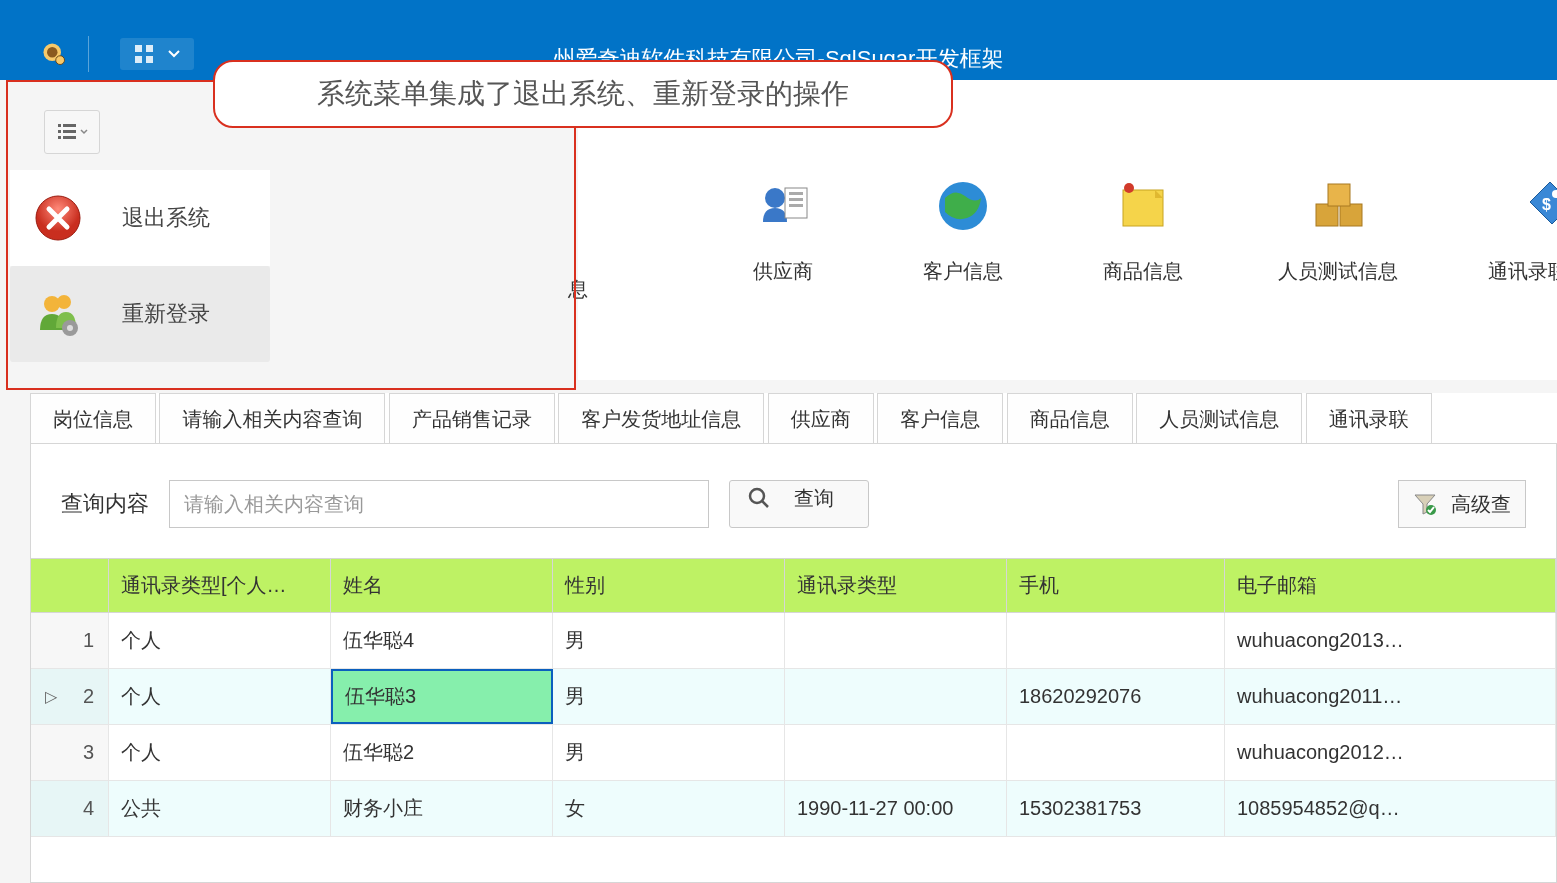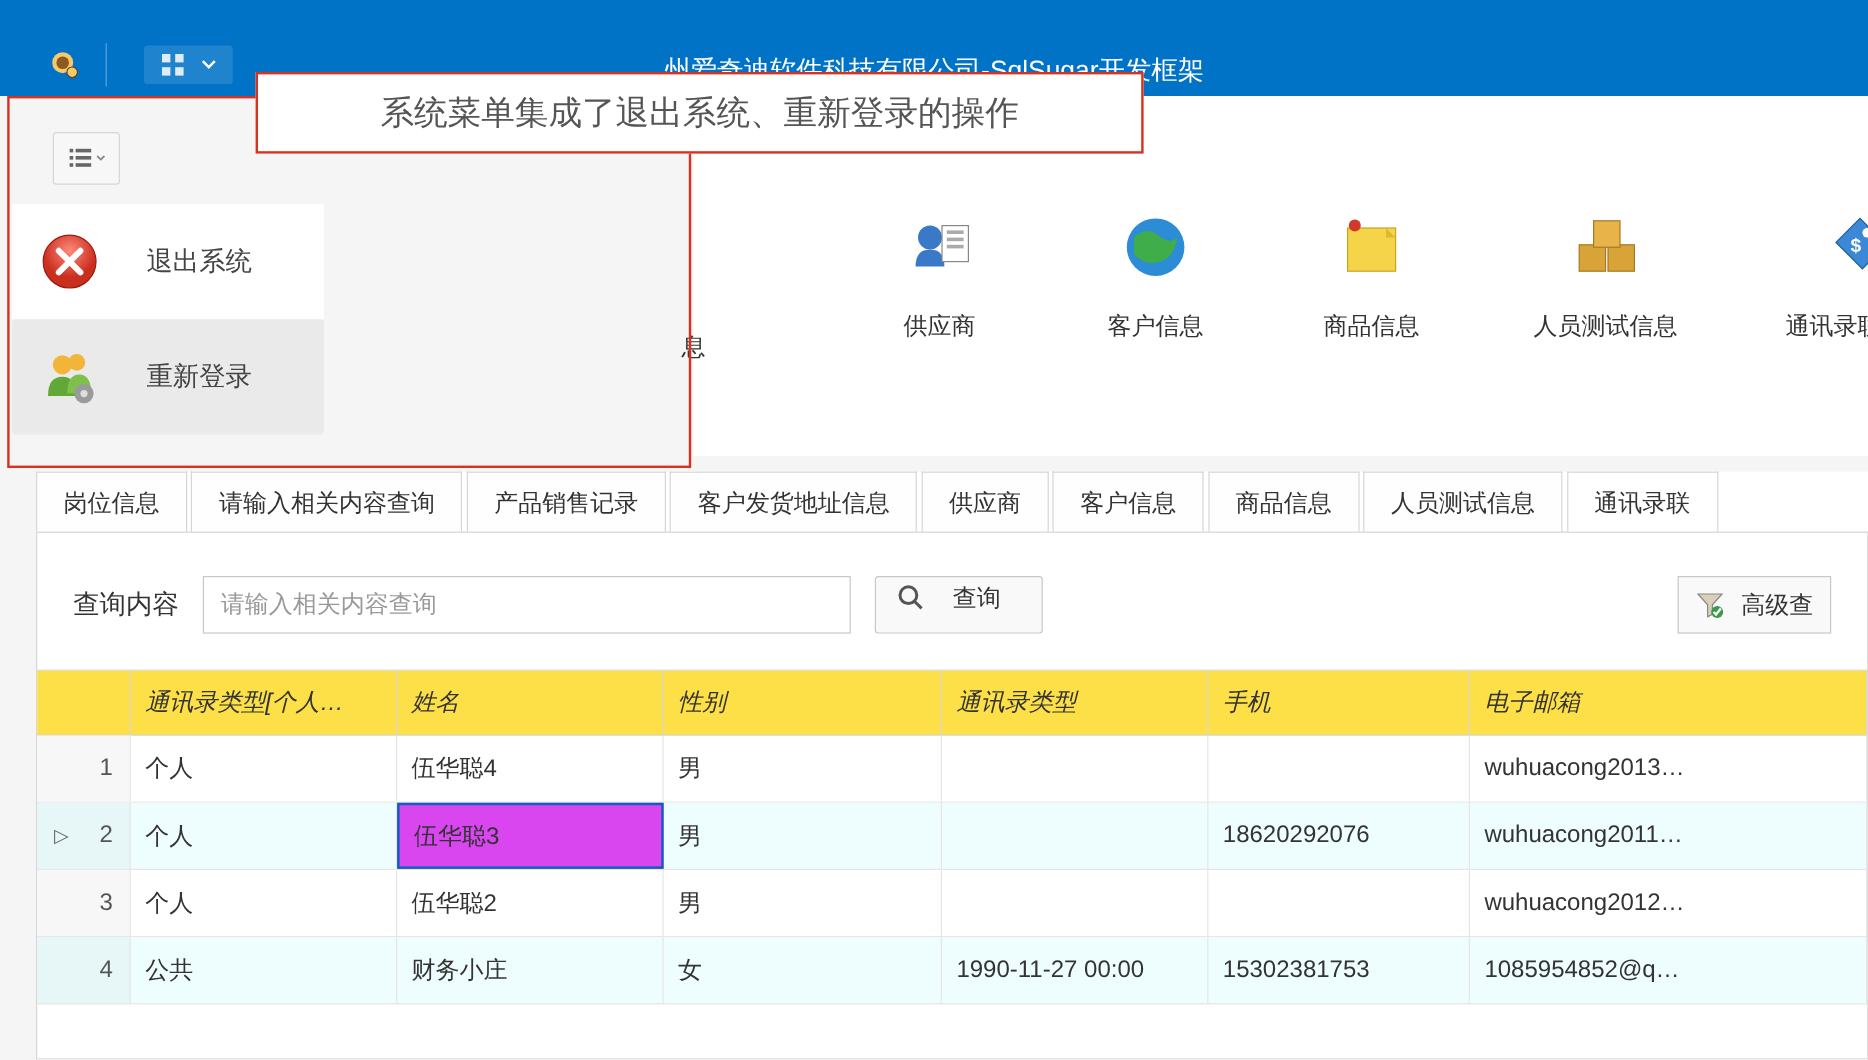--- a/index.html
+++ b/index.html
@@ -5,21 +5,21 @@
 * { box-sizing: border-box; margin: 0; padding: 0; }
 body { font-family: "Microsoft YaHei", Arial, sans-serif; font-size: 16px; background: #f5f5f5; overflow: hidden; width: 1557px; height: 883px; position: relative; }
 
 .titlebar { background: #0173c7; height: 80px; position: relative; color: #fff; }
 .titlebar-logo { position: absolute; left: 40px; top: 40px; width: 28px; height: 28px; }
 .titlebar-sep { position: absolute; left: 88px; top: 36px; width: 1px; height: 36px; background: rgba(255,255,255,0.35); }
 .titlebar-menu { position: absolute; left: 120px; top: 38px; display: flex; align-items: center; gap: 14px; background: rgba(255,255,255,0.12); padding: 6px 14px; border-radius: 3px; }
 .titlebar-menu svg { display: block; }
 .titlebar-title { position: absolute; left: 50%; transform: translateX(-50%); top: 44px; font-size: 22px; color: #fff; white-space: nowrap; }
 
-.annotation { position: absolute; left: 213px; top: 60px; width: 740px; height: 68px; background: #fff; border: 2px solid #d9301f; border-radius: 0; display: flex; align-items: center; justify-content: center; font-size: 28px; color: #555; z-index: 50; }
+.annotation { position: absolute; left: 213px; top: 60px; width: 740px; height: 68px; background: #fff; border: 2px solid #d9301f; border-radius: 20px; display: flex; align-items: center; justify-content: center; font-size: 28px; color: #555; z-index: 50; }
 .menu-red-box { position: absolute; left: 6px; top: 80px; width: 570px; height: 310px; border: 2px solid #d9301f; z-index: 40; pointer-events: none; }
 
 .toolbar-small { position: absolute; left: 44px; top: 110px; width: 56px; height: 44px; border: 1px solid #d6d6d6; background: #f7f7f7; border-radius: 3px; display: flex; align-items: center; justify-content: center; gap: 2px; z-index: 20; }
 
 .sys-menu { position: absolute; left: 10px; top: 170px; width: 260px; z-index: 30; }
 .menu-item { display: flex; align-items: center; height: 96px; padding-left: 24px; gap: 40px; font-size: 22px; color: #444; background: #fff; }
 .menu-item.hover { background: #eaeaea; border-radius: 3px; }
 .menu-icon { width: 48px; height: 48px; display: flex; align-items: center; justify-content: center; }
 
 .ribbon { position: absolute; left: 578px; top: 80px; right: 0; height: 300px; background: #fff; }
@@ -36,33 +36,33 @@
 
 .content { position: absolute; left: 30px; top: 443px; right: 0; bottom: 0; background: #fff; border: 1px solid #d6d6d6; padding-top: 36px; }
 .search-row { display: flex; align-items: center; gap: 20px; padding: 0 30px; }
 .search-label { font-size: 22px; color: #333; }
 .search-input { width: 540px; height: 48px; border: 1px solid #c8c8c8; font-size: 20px; padding: 0 14px; color: #333; }
 .search-input::placeholder { color: #999; }
 .search-btn { display: flex; align-items: center; gap: 24px; height: 48px; padding: 0 34px 12px 18px; border: 1px solid #c8c8c8; background: #f9f9f9; font-size: 20px; color: #333; border-radius: 3px; }
 .adv-btn { margin-left: auto; display: flex; align-items: center; gap: 14px; height: 48px; padding: 0 14px; border: 1px solid #c8c8c8; background: #f9f9f9; font-size: 20px; color: #333; border-radius: 0; }
 
 .grid { margin-top: 30px; border-top: 1px solid #d6d6d6; }
-.grid-header { display: flex; height: 54px; background: #fde047; border-bottom: 1px solid #d6d6d6; font-style: italic; }
+.grid-header { display: flex; height: 54px; background: #bef264; border-bottom: 1px solid #d6d6d6; }
 .gh { display: flex; align-items: center; padding: 0 12px; font-size: 20px; color: #333; border-right: 1px solid #d6d6d6; font-weight: normal; }
 .grid-rownum-h { width: 78px; }
 .gh-c0 { width: 222px; } .gh-c1 { width: 222px; } .gh-c2 { width: 232px; } .gh-c3 { width: 222px; } .gh-c4 { width: 218px; } .gh-c5 { flex: 1; }
 
 .grid-row { display: flex; height: 56px; border-bottom: 1px solid #e6e6e6; }
 .grid-row.even { background: #eefdfd; }
 .grid-rownum { width: 78px; display: flex; align-items: center; justify-content: flex-end; padding-right: 14px; font-size: 20px; color: #555; border-right: 1px solid #e6e6e6; position: relative; background: #f7f7f7; }
 .grid-row.even .grid-rownum { background: #e7f6f6; }
 .row-indicator { position: absolute; left: 14px; color: #666; font-size: 16px; }
 .gc { display: flex; align-items: center; padding: 0 12px; font-size: 20px; color: #333; border-right: 1px solid #e6e6e6; white-space: nowrap; overflow: hidden; text-overflow: ellipsis; }
 .gc.c0 { width: 222px; } .gc.c1 { width: 222px; } .gc.c2 { width: 232px; } .gc.c3 { width: 222px; } .gc.c4 { width: 218px; } .gc.c5 { flex: 1; }
-.gc.editing { border: 2px solid #0b5fbe; background: #d946ef; }
+.gc.editing { border: 2px solid #0b5fbe; background: #86efac; }
 </style>
 </head>
 <body>
 
 <div class="titlebar">
   <div class="titlebar-logo">
     <svg viewBox="0 0 32 32">
         <circle cx="14" cy="14" r="10" fill="#f6c96a"></circle>
         <circle cx="14" cy="14" r="6" fill="#8a5a1f"></circle>
         <circle cx="23" cy="23" r="5" fill="#f6c96a" stroke="#5a3a10"></circle>

